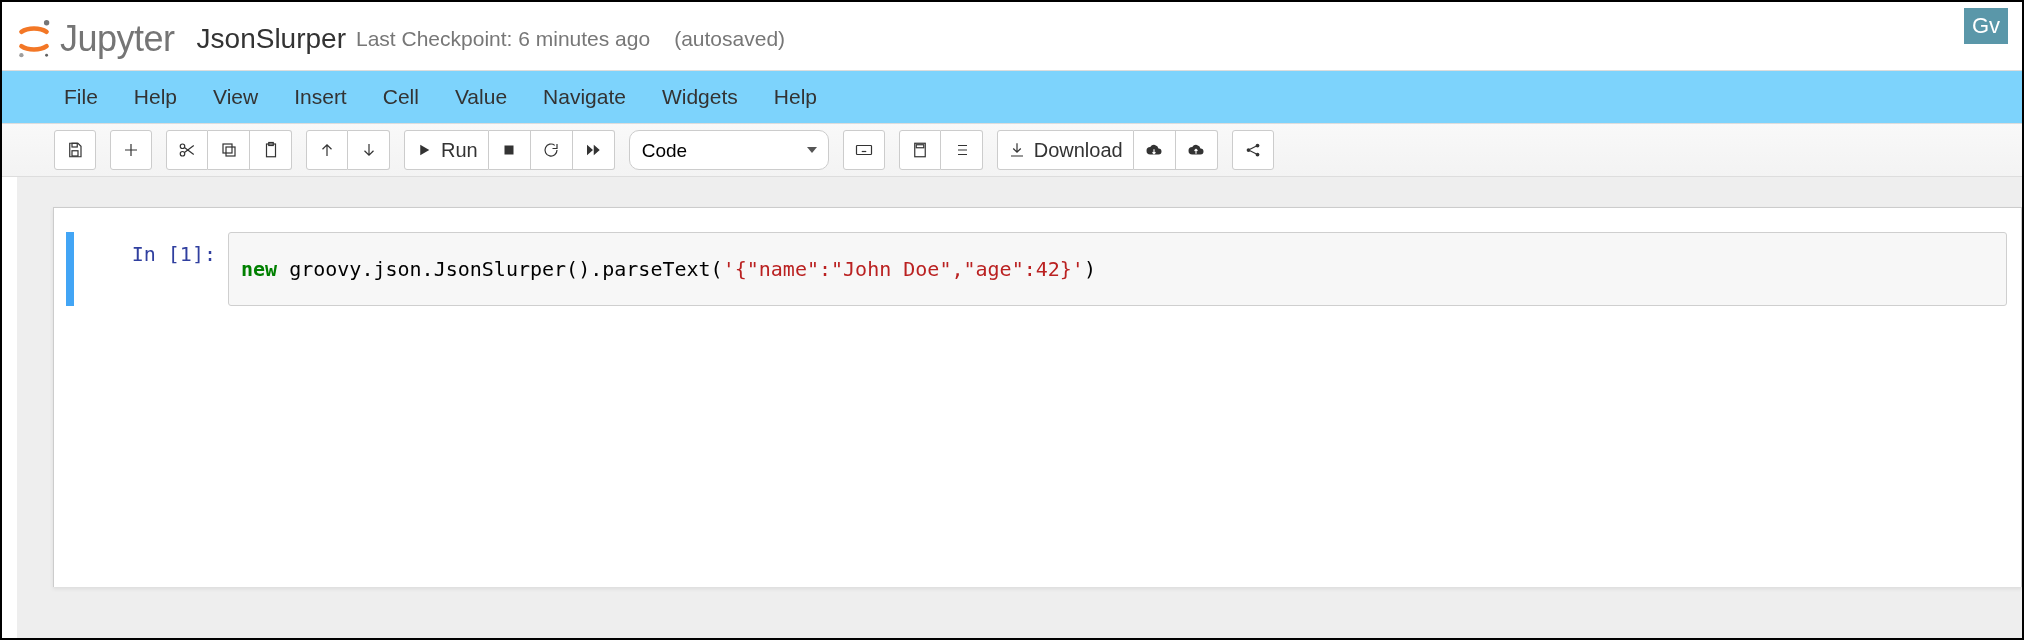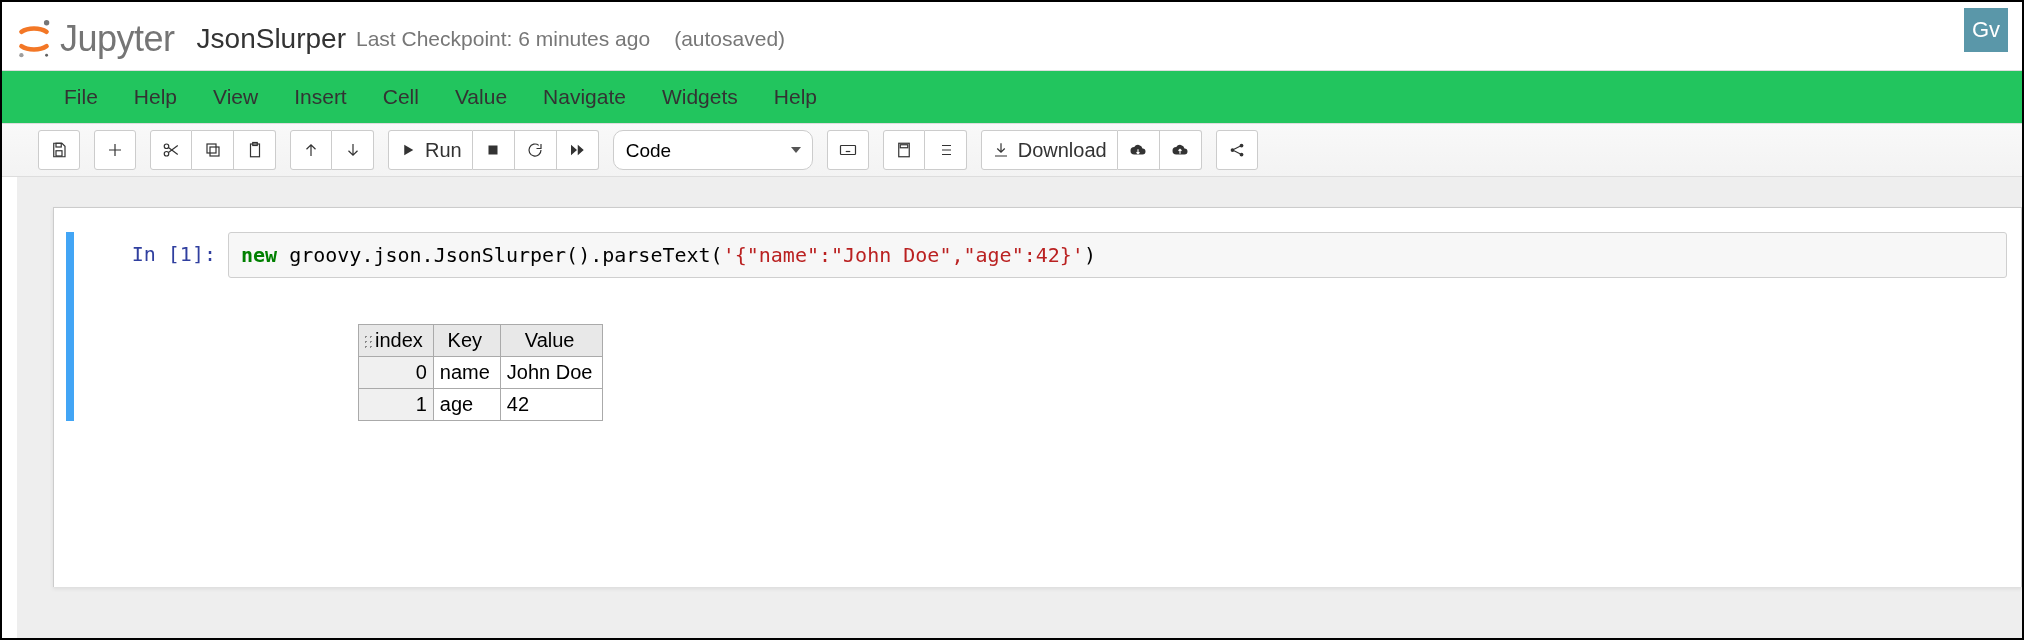--- a/index.html
+++ b/index.html
@@ -45,43 +45,43 @@
   .autosave {
     font-size: 21px;
     color: #777;
     margin-left: 24px;
   }
   .kernel-badge {
     position: absolute;
     right: 14px;
     top: 6px;
     width: 44px;
-    height: 44px;
+    height: 36px;
     background: #5a97a9;
     color: #fff;
     font-size: 22px;
     font-weight: 400;
     display: flex;
     align-items: center;
     justify-content: center;
   }
   .menubar {
     display: flex;
     gap: 36px;
     padding: 14px 50px 14px 62px;
     font-size: 21px;
     color: #333;
     border-bottom: 1px solid #ddd;
-    background: #22c55e;
+    background: #7dd3fc;
   }
   .menubar .menu-item { cursor: default; }
   .toolbar {
     display: flex;
     align-items: center;
-    padding: 6px 36px;
+    padding: 6px 52px;
     gap: 0;
     border-bottom: 1px solid #ddd;
     background: linear-gradient(#f9f9f9,#f3f3f3);
   }
   .tb-group {
     display: flex;
     margin-right: 14px;
   }
   .tb-btn {
     background: #fff;
@@ -160,21 +160,21 @@
     font-size: 20px;
     text-align: right;
     min-width: 150px;
     padding: 10px 12px 0 0;
   }
   .input-area {
     flex: 1;
     border: 1px solid #cfcfcf;
     border-radius: 3px;
     background: #f7f7f7;
-    padding: 10px 12px;
+    padding: 24px 12px;
     font-family: "DejaVu Sans Mono", Menlo, Monaco, Consolas, monospace;
     font-size: 20px;
     color: #000;
     white-space: pre;
   }
   .tok-kw { color: #008000; font-weight: bold; }
   .tok-str { color: #BA2121; }
   .output-block {
     display: flex;
     margin-top: 46px;
@@ -394,41 +394,17 @@
   <div class="nb-container">
     <div class="cell">
       <div class="cell-marker"></div>
       <div class="cell-body">
 
         <div class="input-row">
           <div class="prompt">In [1]:</div>
           <div class="input-area"><span class="tok-kw">new</span><span> groovy.json.JsonSlurper().parseText(</span><span class="tok-str">'{"name":"John Doe","age":42}'</span><span>)</span></div>
         </div>
 
-        <div class="output-block">
-          <div class="output-spacer"></div>
-          <div class="output-table-wrap">
-            <table class="out">
-              <tbody>
-                  <tr>
-                <th class="idxcorner"><span class="gripdots"></span><span>index</span></th>
-                <th>Key</th>
-                <th>Value</th>
-              </tr>
-              <tr>
-                <td class="idx">0</td>
-                <td>name</td>
-                <td>John Doe</td>
-              </tr>
-              <tr>
-                <td class="idx">1</td>
-                <td>age</td>
-                <td>42</td>
-              </tr>
-            </tbody>
-              </table>
-          </div>
-        </div>
 
       </div>
     </div>
   </div>
 </div>
 
 </body></html>

